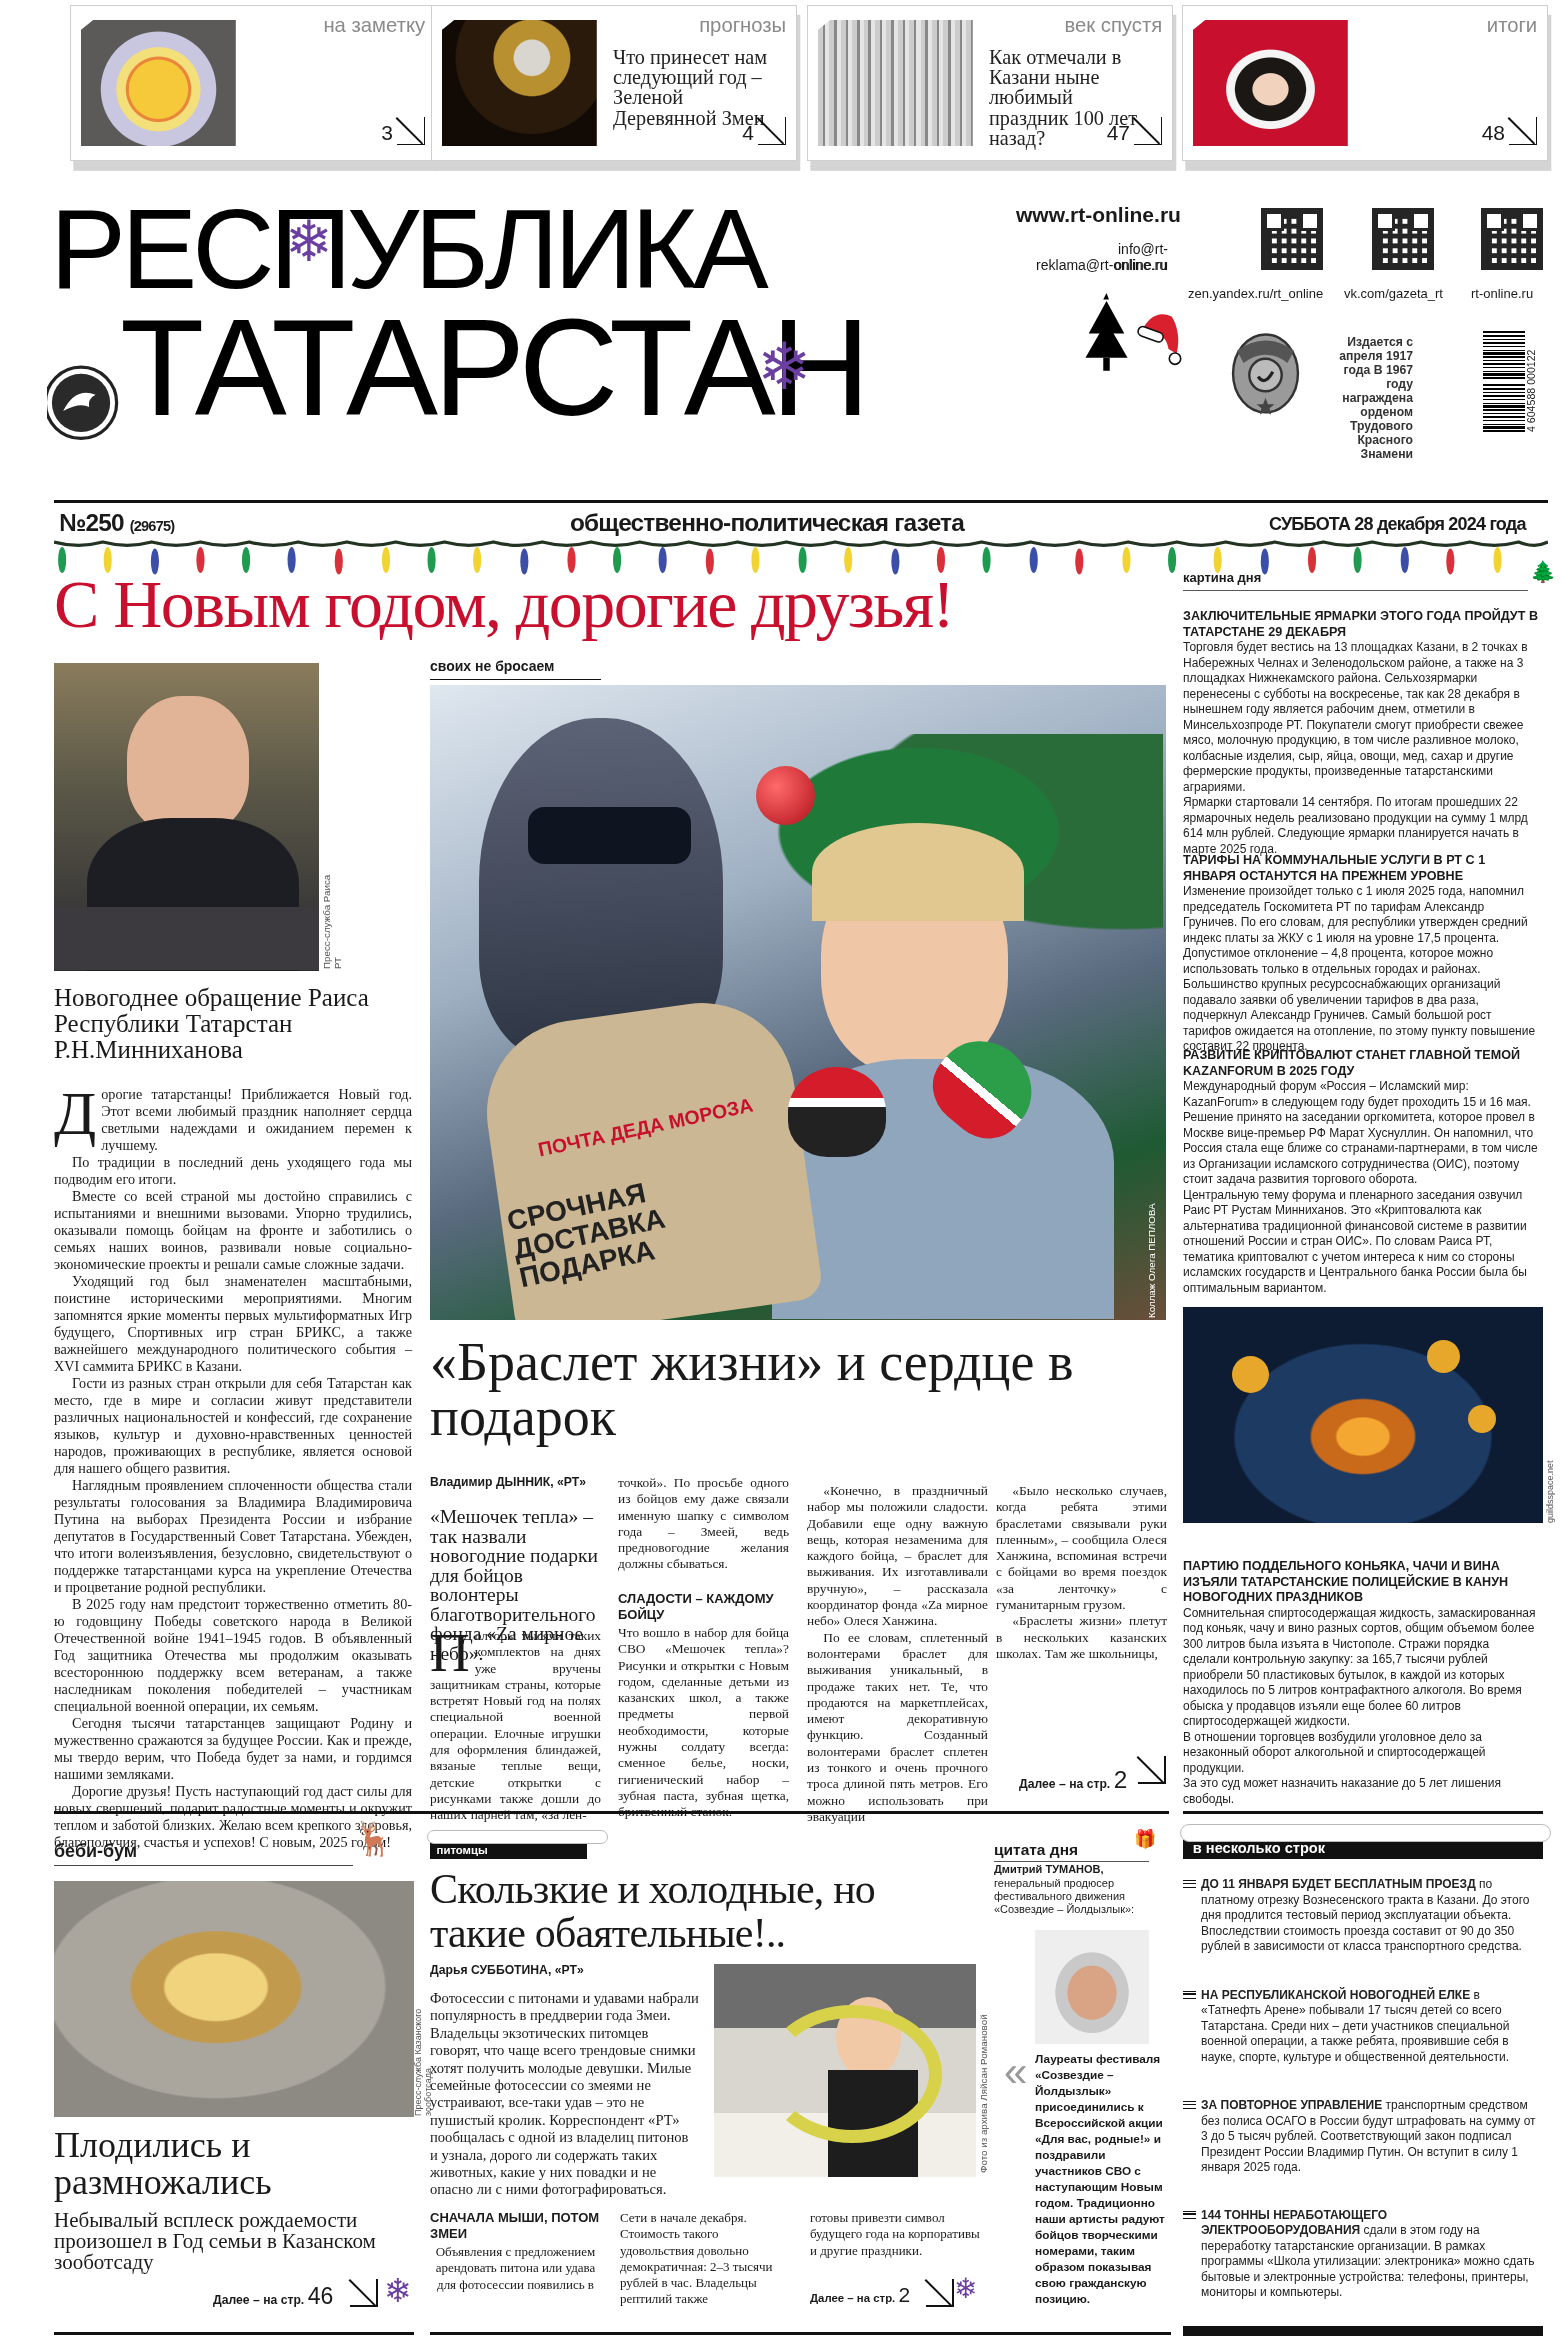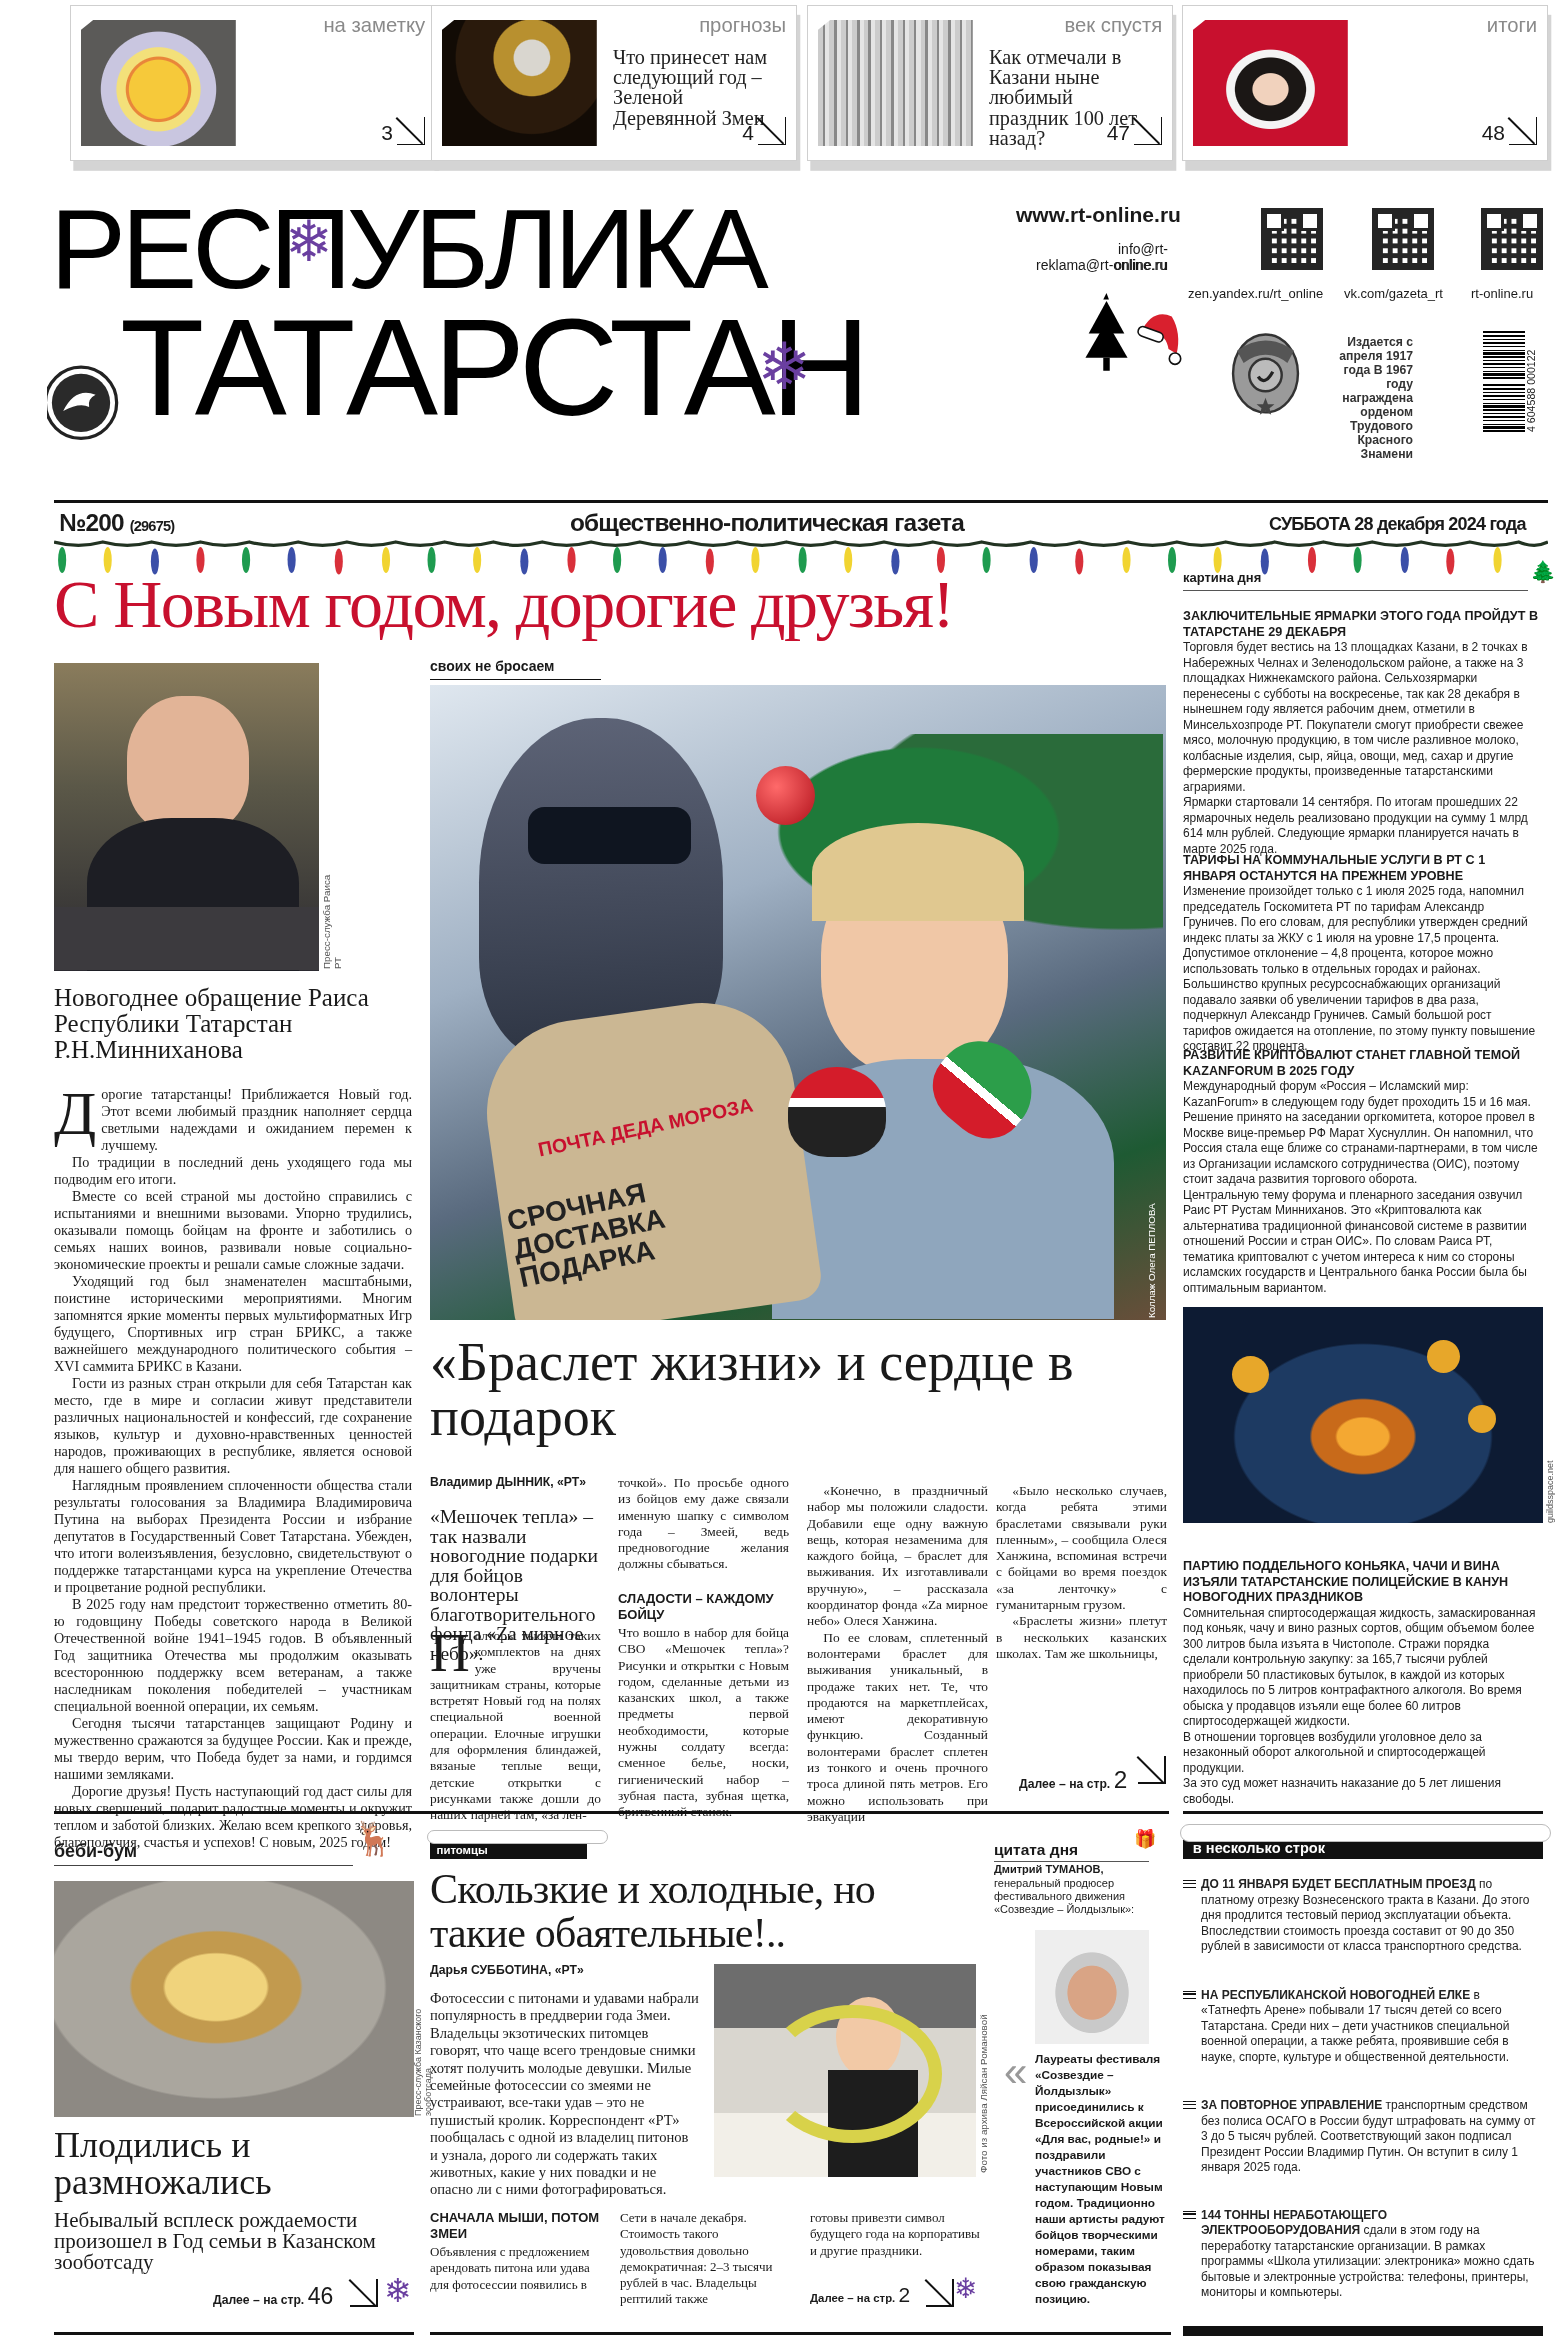--- a/index.html
+++ b/index.html
@@ -123,21 +123,21 @@
       <circle cx="45" cy="60" r="20" fill="#bbb" stroke="#333" stroke-width="3"></circle>
       <path d="M36 62 q8 12 18 -6" stroke="#222" stroke-width="4" fill="none"></path>
       <polygon points="45,88 48,96 56,96 50,101 52,109 45,104 38,109 40,101 34,96 42,96" fill="#444"></polygon>
     </svg>
 </div>
 <div class="abs sans" style="left:1335px;top:335px;width:78px;font-size:12.2px;line-height:14px;text-align:right;font-weight:700;color:#333">Издается с апреля 1917 года В 1967 году награждена орденом Трудового Красного Знамени</div>
 <div class="abs" style="left:1483px;top:329px;width:42px;height:103px;background:repeating-linear-gradient(0deg,#000 0 1.6px,#fff 1.6px 3.3px,#000 3.3px 5.7px,#fff 5.7px 7.3px,#000 7.3px 8.1px,#fff 8.1px 10.6px)"></div>
 <div class="abs sans" style="left:1525px;top:329px;font-size:10.6px;writing-mode:vertical-rl;transform:rotate(180deg);height:103px;text-align:left">4 604588 000122</div>
 
 <div class="rule" style="left:54px;top:500px;width:1494px;height:3.3px"></div>
-<div class="abs sans" style="left:59px;top:509px;font-size:24.4px;font-weight:700;letter-spacing:-0.8px"><span>№200</span> <span style="font-size:14.6px">(29675)</span></div>
+<div class="abs sans" style="left:59px;top:509px;font-size:24.4px;font-weight:700;letter-spacing:-0.8px"><span>№250</span> <span style="font-size:14.6px">(29675)</span></div>
 <div class="abs sans" style="left:570px;top:509px;font-size:24.4px;font-weight:700;letter-spacing:-0.8px">общественно-политическая газета</div>
 <div class="abs sans" style="left:1269px;top:514px;font-size:18px;font-weight:700;letter-spacing:-0.8px">СУББОТА 28 декабря 2024 года</div>
 
 <div class="abs" style="left:54px;top:537px;width:1494px;height:41px">
   <svg width="1494" height="41" viewBox="0 0 1836 50">
     <path d="M0 6 Q30 14 60 6 Q90 14 120 6 Q150 14 180 6 Q210 14 240 6 Q270 14 300 6 Q330 14 360 6 Q390 14 420 6 Q450 14 480 6 Q510 14 540 6 Q570 14 600 6 Q630 14 660 6 Q690 14 720 6 Q750 14 780 6 Q810 14 840 6 Q870 14 900 6 Q930 14 960 6 Q990 14 1020 6 Q1050 14 1080 6 Q1110 14 1140 6 Q1170 14 1200 6 Q1230 14 1260 6 Q1290 14 1320 6 Q1350 14 1380 6 Q1410 14 1440 6 Q1470 14 1500 6 Q1530 14 1560 6 Q1590 14 1620 6 Q1650 14 1680 6 Q1710 14 1740 6 Q1770 14 1800 6 Q1820 14 1836 6" stroke="#223322" stroke-width="4" fill="none"></path>
     <g>
       <ellipse cx="10" cy="28" rx="5" ry="16" fill="#1e9b4f"></ellipse>
         <ellipse cx="66" cy="28" rx="5" ry="16" fill="#f1d431"></ellipse>
         <ellipse cx="124" cy="30" rx="5" ry="16" fill="#3b4fa8"></ellipse>
@@ -313,21 +313,21 @@
 <div class="abs sans" style="left:430px;top:1963px;font-size:12.2px;font-weight:700">Дарья СУББОТИНА, «РТ»</div>
 <div class="abs col-text" style="left:430px;top:1990px;width:269px;font-size:14.6px;line-height:17.4px;text-align:left">Фотосессии с питонами и удавами набрали популярность в преддверии года Змеи. Владельцы экзотических питомцев говорят, что чаще всего трендовые снимки хотят получить молодые девушки. Милые семейные фотосессии со змеями не устраивают, все-таки удав – это не пушистый кролик. Корреспондент «РТ» пообщалась с одной из владелиц питонов и узнала, дорого ли содержать таких животных, какие у них повадки и не опасно ли с ними фотографироваться.</div>
 <div class="photo" style="left:714px;top:1964px;width:262px;height:213px;background:linear-gradient(180deg,#6d6d6d 0 30%,#d9d6cf 30% 70%,#f2efe8 70%)">
   <div style="position:absolute;left:122px;top:33px;width:65px;height:81px;border-radius:50%;background:#f2c9a6"></div>
   <div style="position:absolute;left:106px;top:16.3px;width:98px;height:90px;border-radius:50% 50% 20% 20%;background:#e6c98a;z-index:-1"></div>
   <div style="position:absolute;left:114px;top:106px;width:90px;height:107px;background:#1d1d1d"></div>
   <div style="position:absolute;left:49px;top:41px;width:179px;height:138px;border:13px solid #d8d24a;border-radius:50%;border-left-color:transparent"></div>
 </div>
 <div class="credit" style="left:978px;top:2002px;height:171px;font-size:9.8px">Фото из архива Ляйсан Романовой</div>
 <div class="abs sans" style="left:430px;top:2210px;width:171px;font-size:13px;line-height:16.3px;font-weight:700">СНАЧАЛА МЫШИ, ПОТОМ ЗМЕИ</div>
-<div class="abs col-text" style="left:430px;top:2244px;width:171px;font-size:13px;line-height:16.3px;text-align:left">Объявления с предложением арендовать питона или удава для фотосессии появились в</div>
+<div class="abs col-text" style="left:430px;top:2244px;width:171px;font-size:13px;line-height:16.3px;text-align:center">Объявления с предложением арендовать питона или удава для фотосессии появились в</div>
 <div class="abs col-text" style="left:620px;top:2210px;width:171px;font-size:13px;line-height:16.3px;text-align:left">Сети в начале декабря. Стоимость такого удовольствия довольно демократичная: 2–3 тысячи рублей в час. Владельцы рептилий также</div>
 <div class="abs col-text" style="left:810px;top:2210px;width:171px;font-size:13px;line-height:16.3px;text-align:left">готовы привезти символ будущего года на корпоративы и другие праздники.</div>
 <div class="abs sans" style="left:810px;top:2283px;font-size:11.4px;font-weight:700"><span>Далее – на стр.</span> <span style="font-size:21px;font-weight:400">2</span></div>
 <div class="arrow-se" style="left:926px;top:2279px">
     <i></i>
   </div>
 <div class="snow" style="left:954px;top:2275px;font-size:28px">❄</div>
 <div class="rule" style="left:430px;top:2332px;width:741px;height:3.3px"></div>
 
 <div class="abs section-label" style="left:994px;top:1841px;width:155px;font-size:15.5px;border-bottom:1.6px solid #555;padding-bottom:1.6px">цитата дня</div>

